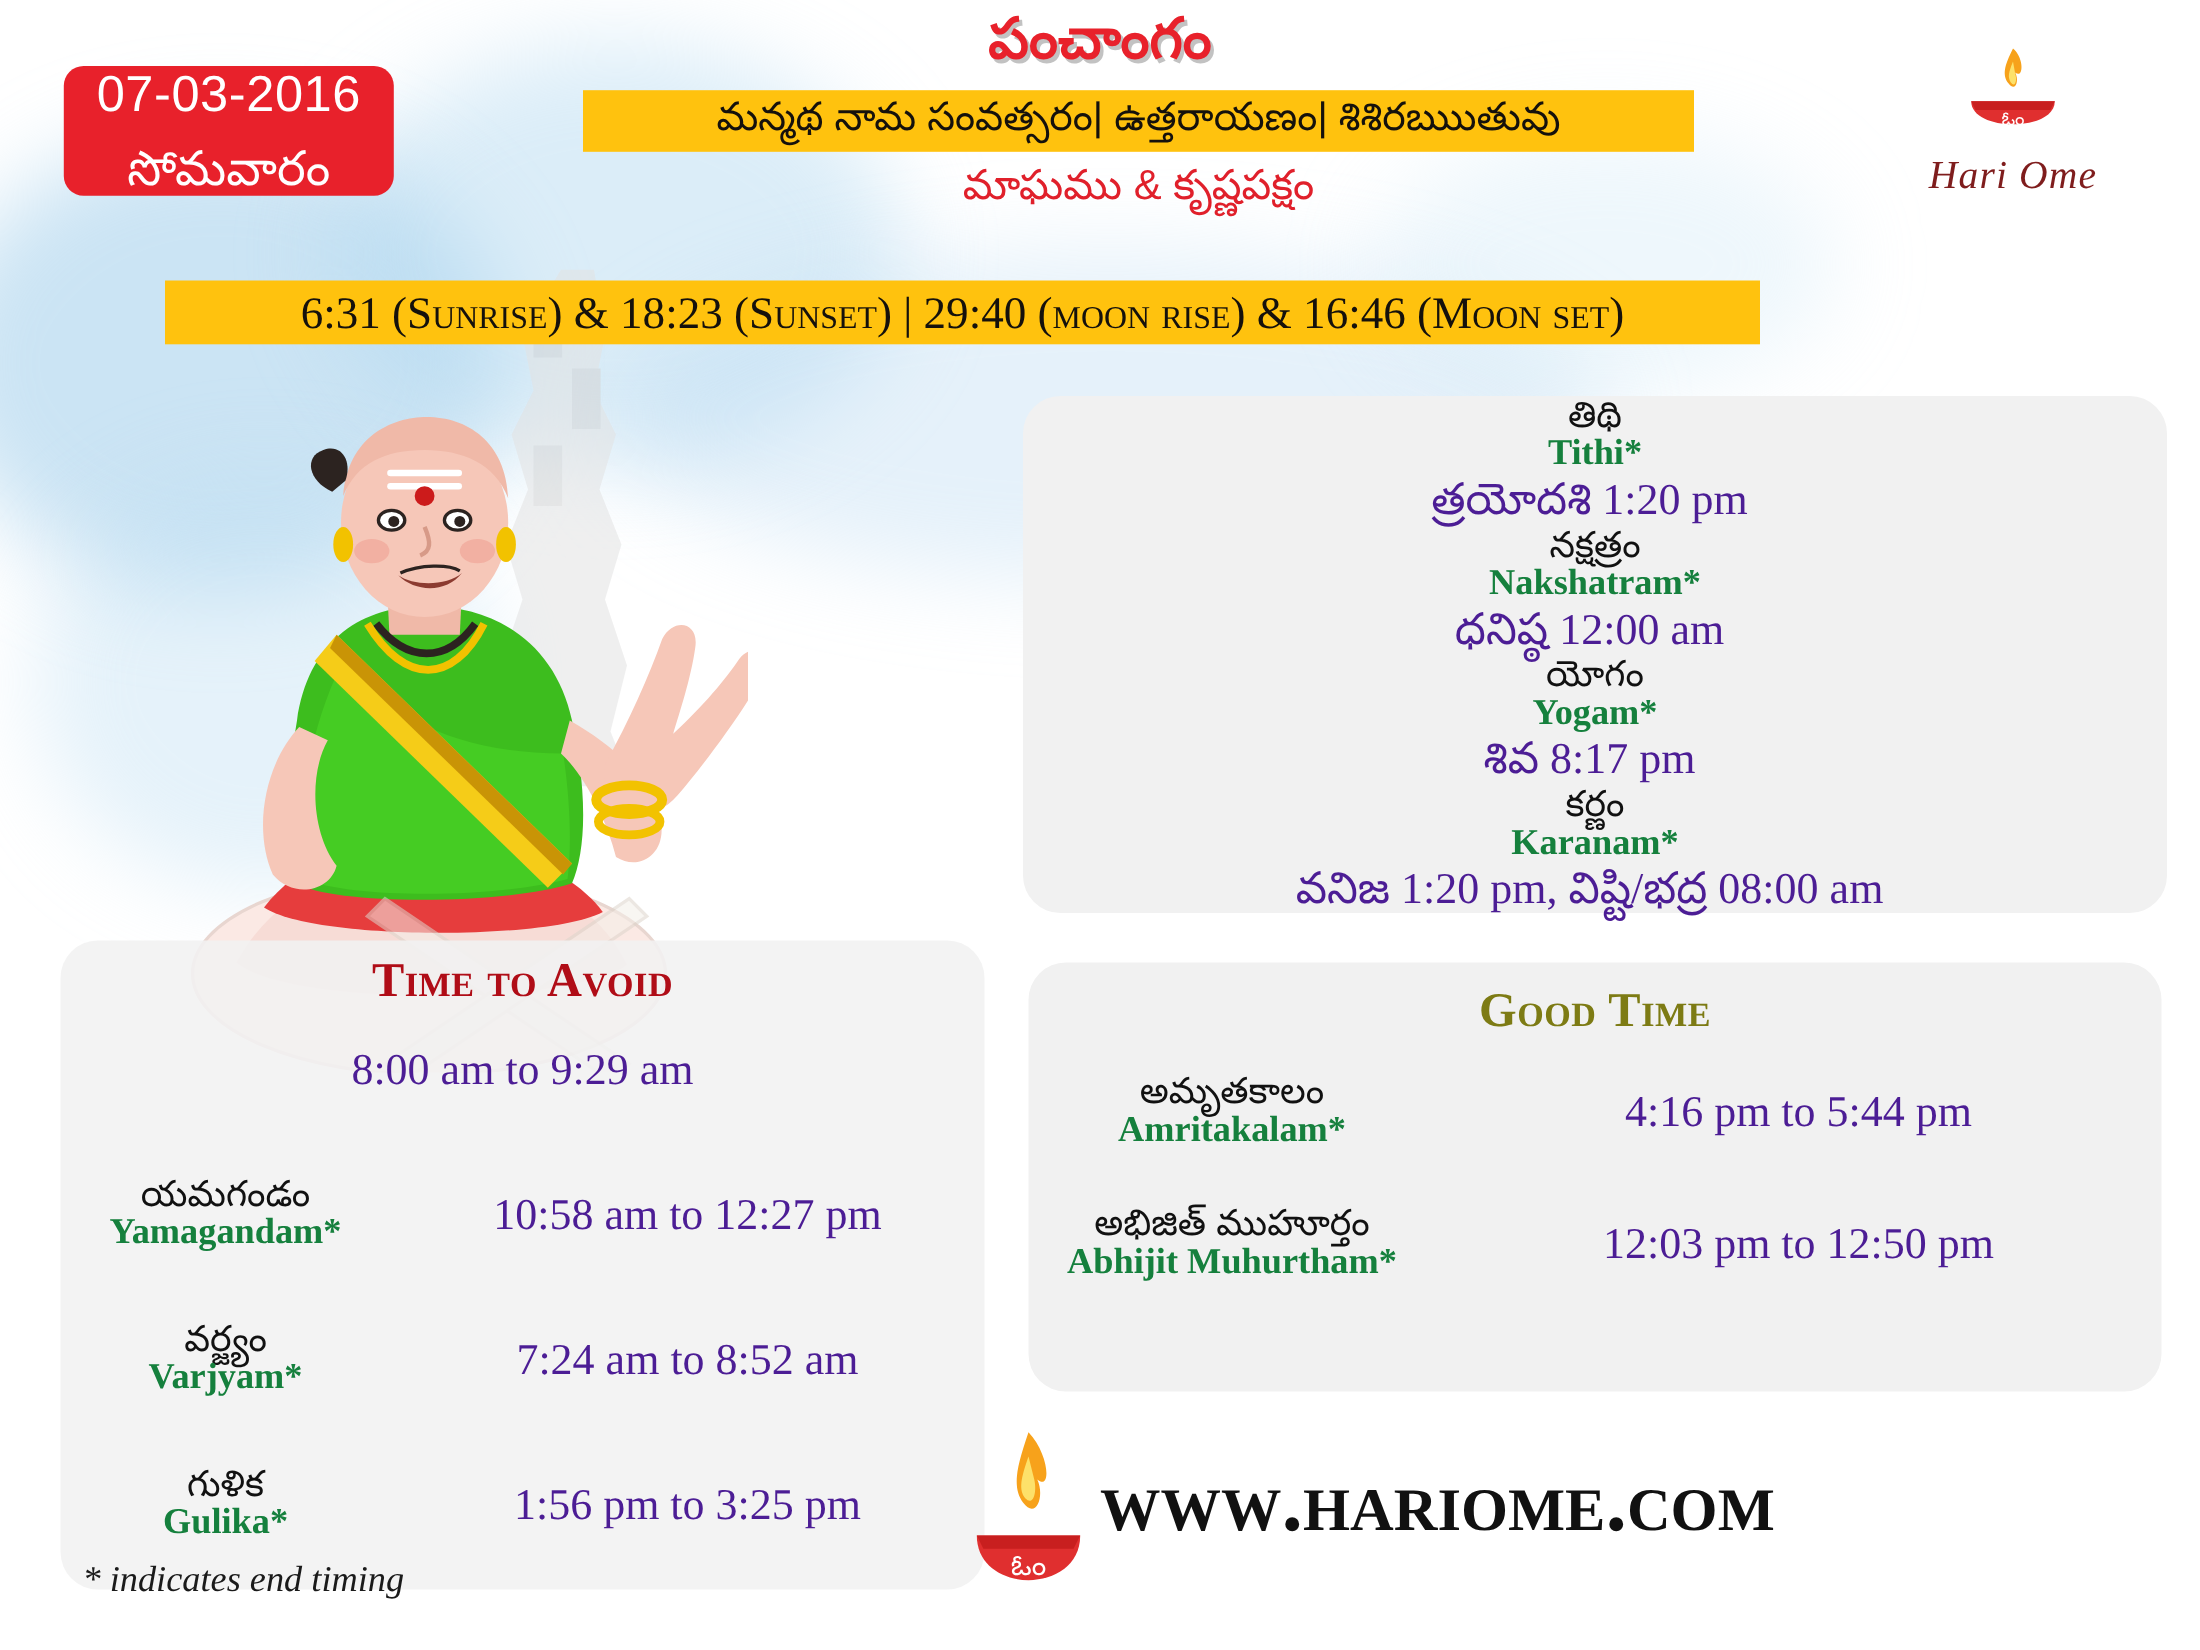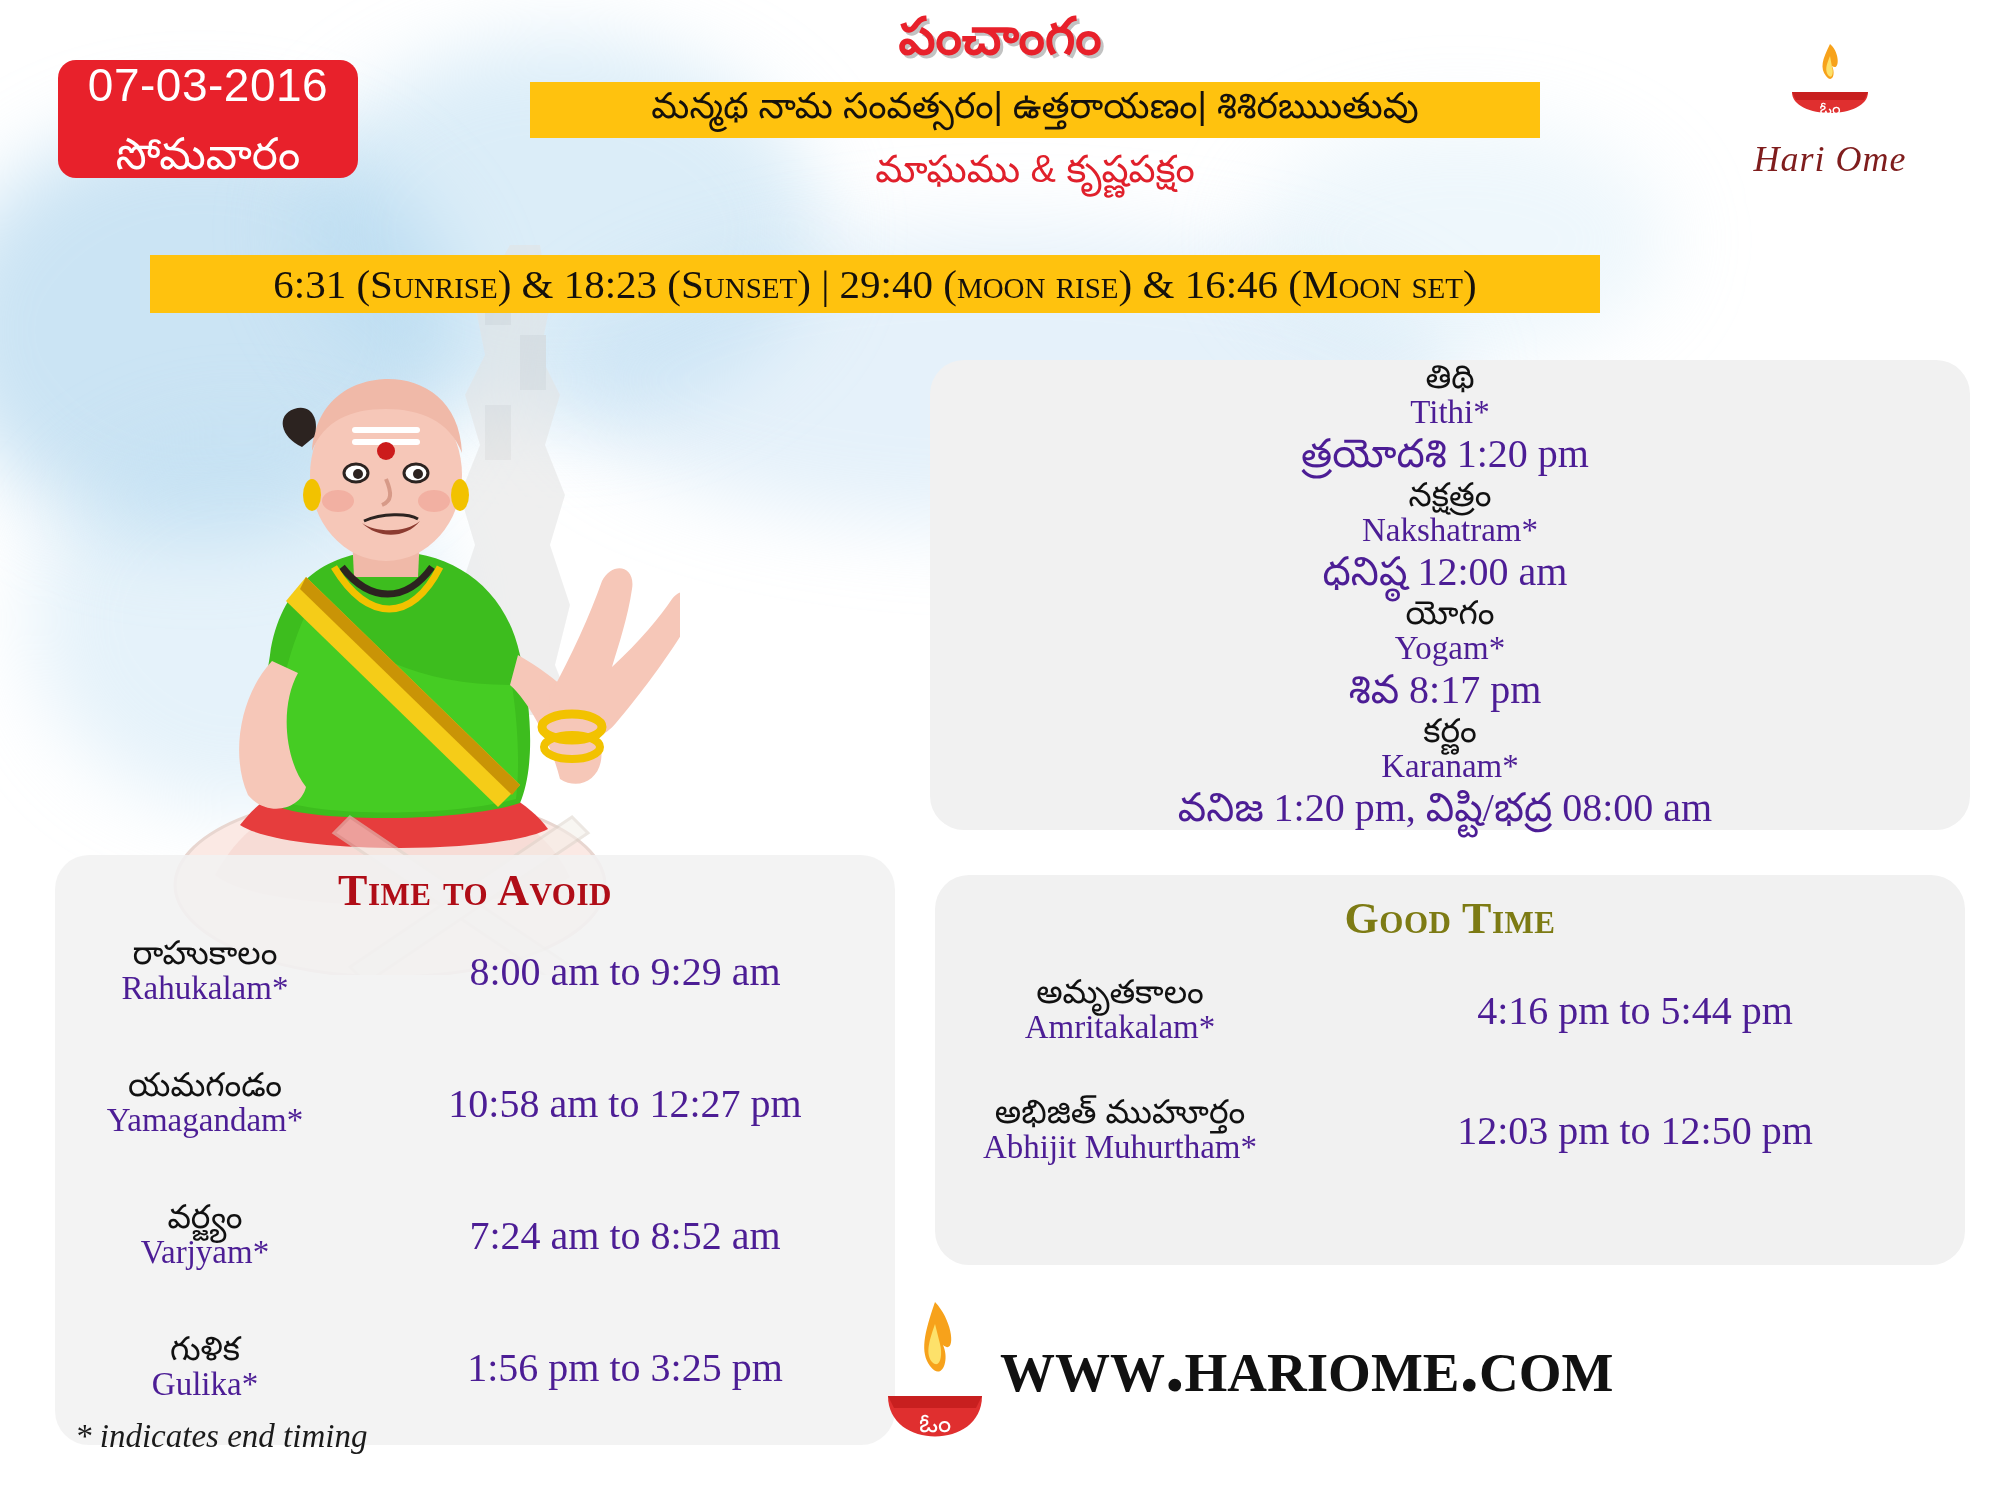--- a/index.html
+++ b/index.html
@@ -82,22 +82,22 @@
               font-size:44px;color:#b00d17;z-index:5;padding-top:10px;}
   .head-good{position:absolute;left:935px;top:885px;width:1030px;
              font-size:44px;color:#7d7b14;z-index:5;padding-top:8px;}
 
   
   .row{display:flex;align-items:center;width:100%;}
   .lbl{display:flex;flex-direction:column;align-items:center;justify-content:center;
        line-height:1.08;}
   .lbl .te{font-family:"Liberation Sans","DejaVu Sans",sans-serif;
            font-size:33px;color:#111111;}
-  .lbl .en{font-family:"Liberation Serif","DejaVu Serif",serif;font-weight:normal;
-           font-size:33px;color:#4c1d95;}
+  .lbl .en{font-family:"Liberation Serif","DejaVu Serif",serif;font-weight:bold;
+           font-size:33px;color:#15803d;}
   .val{font-family:"Liberation Serif","DejaVu Serif",serif;
        font-size:40px;color:#4c1d95;}
 
   
   .astro-rows{position:absolute;left:930px;top:360px;width:1040px;height:470px;
               display:flex;flex-direction:column;justify-content:center;z-index:5;}
   .astro-rows .row{height:118px;flex-direction:column;}
   .astro-rows .lbl{width:340px;}
   .astro-rows .val{flex:1;text-align:center;padding-right:10px;}
 
@@ -246,24 +246,20 @@
       <span class="en">Karanam*</span>
     </div>
     <div class="val">వనిజ 1:20 pm, విష్టి/భద్ర 08:00 am</div>
   </div>
 </div>
 
 <div class="panel panel-avoid"></div>
 <div class="panel-heading head-avoid">Time to Avoid</div>
 <div class="avoid-rows">
   <div class="row">
-    <div class="lbl">
-      <span class="te">రాహుకాలం</span>
-      <span class="en">Rahukalam*</span>
-    </div>
     <div class="val">8:00 am to 9:29 am</div>
   </div>
   <div class="row">
     <div class="lbl">
       <span class="te">యమగండం</span>
       <span class="en">Yamagandam*</span>
     </div>
     <div class="val">10:58 am to 12:27 pm</div>
   </div>
   <div class="row">

